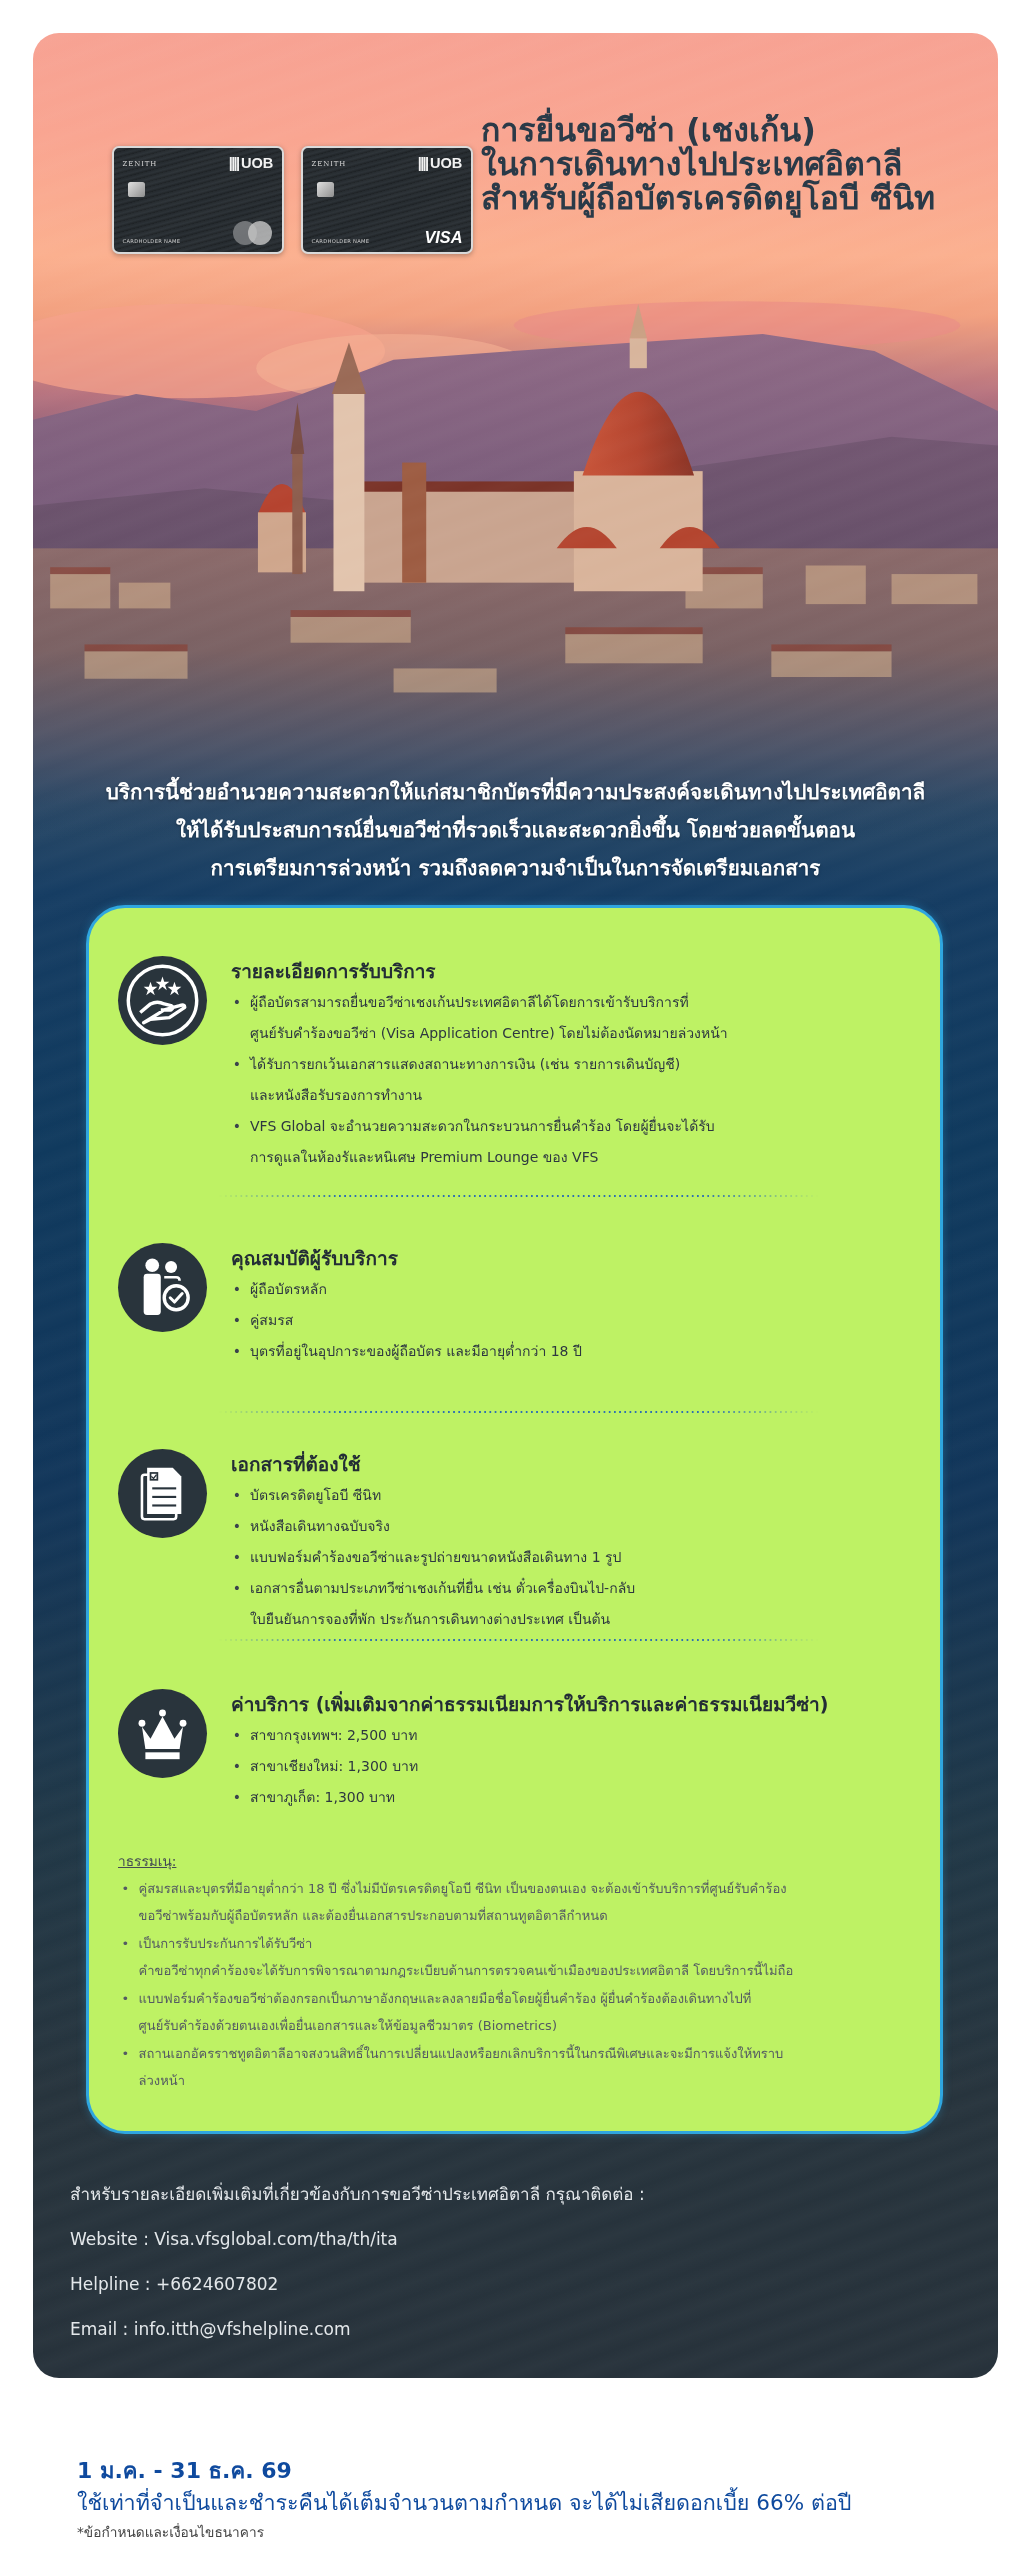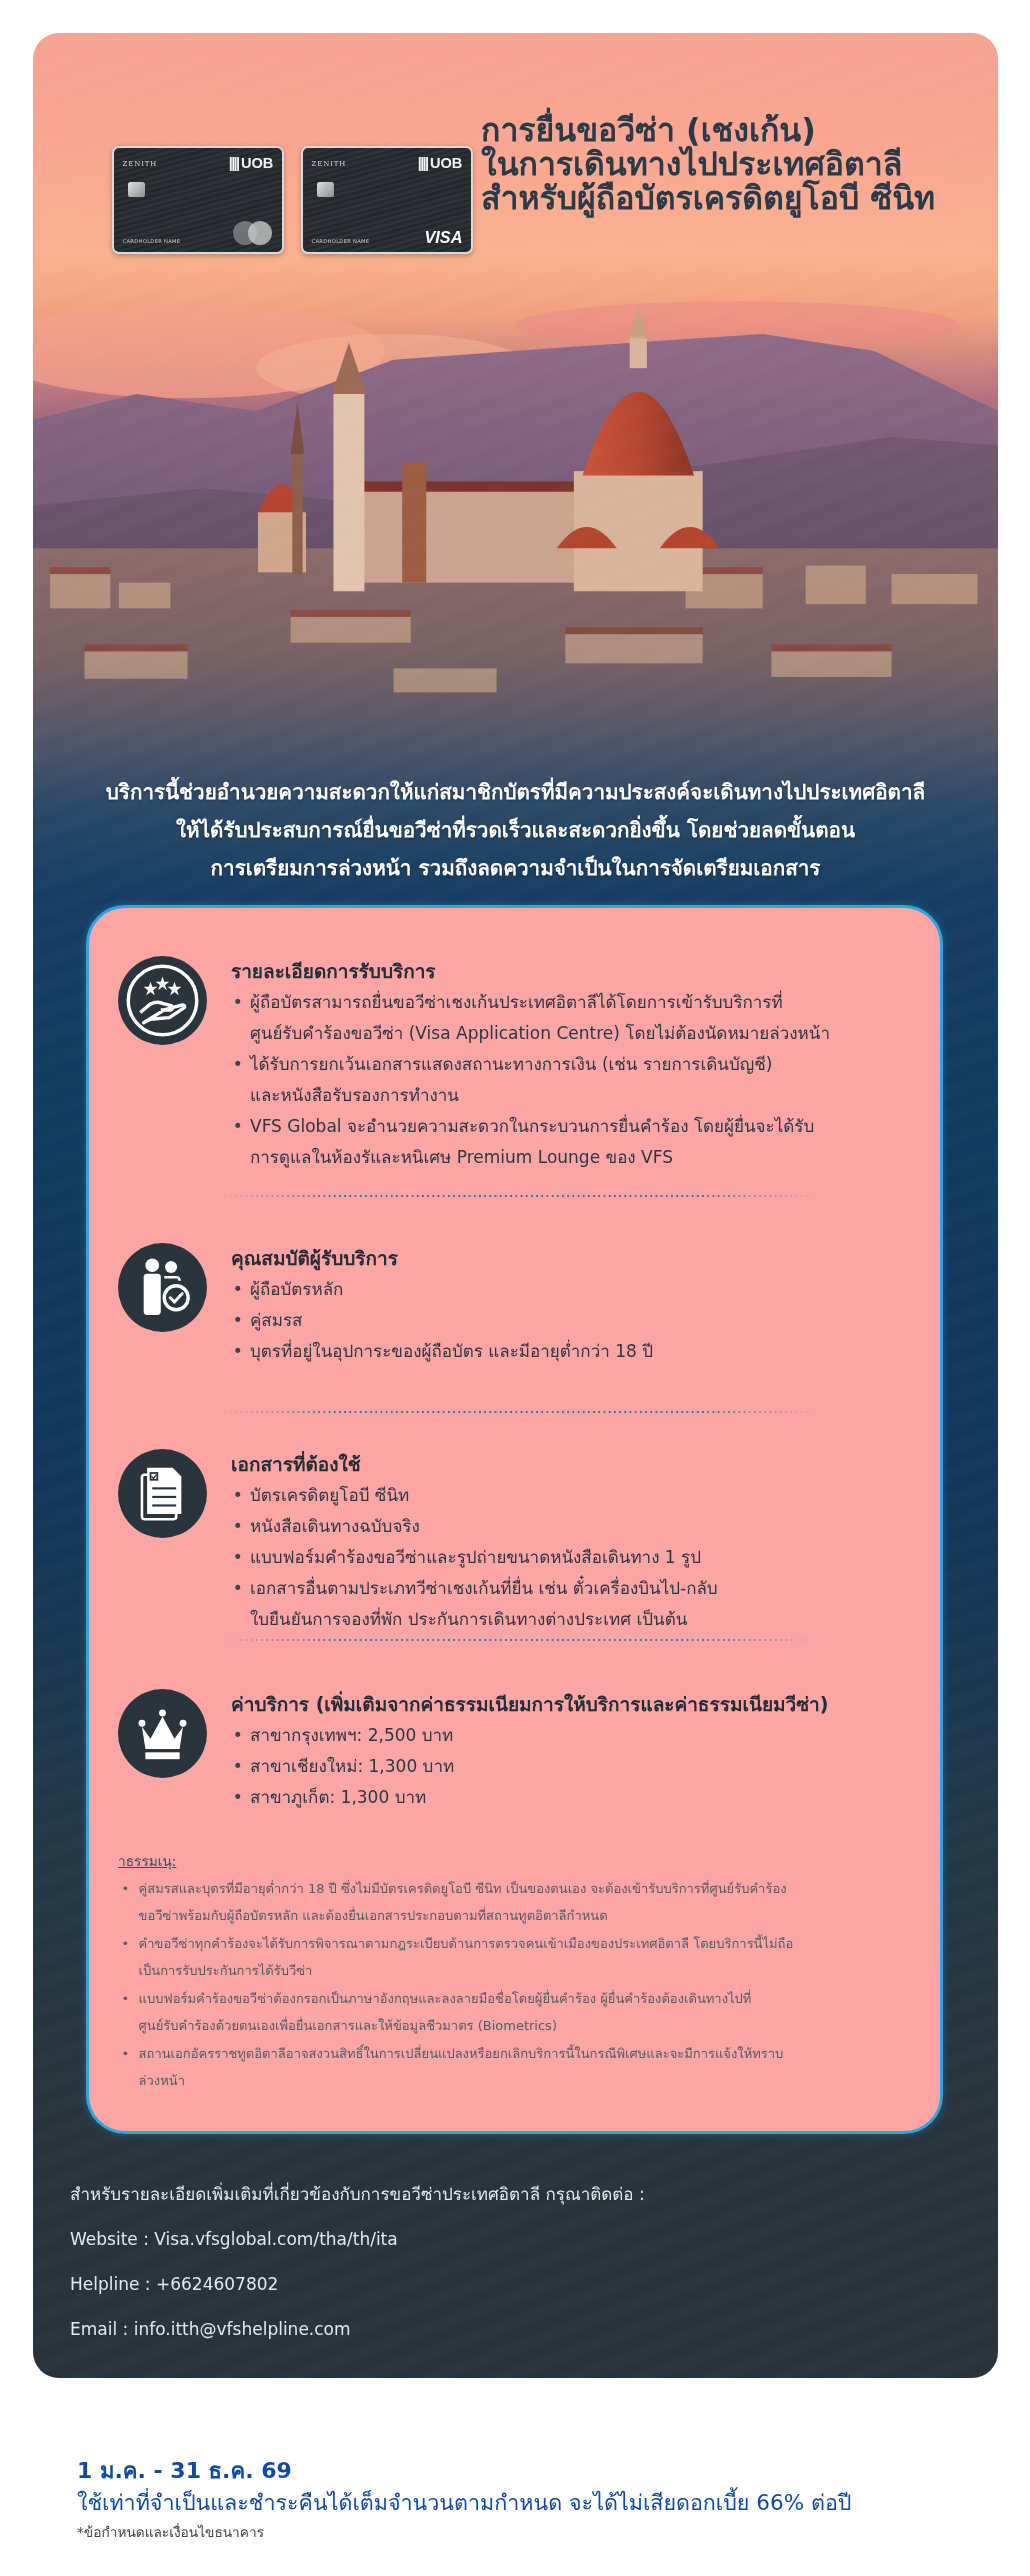--- a/index.html
+++ b/index.html
@@ -50,32 +50,32 @@
 
   .intro {
     position: absolute; left: 33px; top: 773px; width: 965px; text-align: center;
     color: #ffffff; font-size: 20.6px; line-height: 38px; font-weight: bold;
     text-shadow: 0 0.9px 2.6px rgba(0,0,0,0.35);
   }
 
   
   .info-card {
     position: absolute; left: 86px; top: 905px; width: 857px; height: 1229px;
-    background: #fca5a5; border: 3.4px solid #2fa6df; border-radius: 39px;
+    background: #bef264; border: 3.4px solid #2fa6df; border-radius: 39px;
     box-shadow: 0 0 8.6px rgba(47,166,223,0.35);
   }
   .sec { position: absolute; left: 0; width: 100%; }
   .sec .ico {
     position: absolute; left: 29px; width: 89px; height: 89px; border-radius: 50%;
     background: #29343c; display: flex; align-items: center; justify-content: center;
   }
   .sec .body { position: absolute; left: 142px; right: 26px; }
   .sec h3 { font-size: 19px; line-height: 31px; font-weight: bold; color: #232d35; white-space: nowrap; }
   .sec ul { list-style: none; }
-  .sec li { position: relative; padding-left: 19px; font-size: 17px; line-height: 31px; color: #2d3740; }
+  .sec li { position: relative; padding-left: 19px; font-size: 14px; line-height: 31px; color: #2d3740; }
   .sec li::before { content: "•"; position: absolute; left: 1.7px; top: 0; color: #3a444c; }
   .sec li .ln { display: block; white-space: nowrap; }
 
   .divider {
     position: absolute; left: 129px; width: 601px; height: 1.7px;
     background-image: radial-gradient(circle, #2d6fb3 0.8px, transparent 1px);
     background-size: 5.2px 1.7px; background-repeat: repeat-x;
     -webkit-mask-image: linear-gradient(90deg, transparent, #000 20%, #000 80%, transparent);
             mask-image: linear-gradient(90deg, transparent, #000 20%, #000 80%, transparent);
   }
@@ -345,22 +345,22 @@
   </div>
 
   <div class="notes">
     <div class="nh">าธรรมเนุ:</div>
     <ul>
       <li>
         <span class="ln">คู่สมรสและบุตรที่มีอายุต่ำกว่า 18 ปี ซึ่งไม่มีบัตรเครดิตยูโอบี ซีนิท เป็นของตนเอง จะต้องเข้ารับบริการที่ศูนย์รับคำร้อง</span>
         <span class="ln">ขอวีซ่าพร้อมกับผู้ถือบัตรหลัก และต้องยื่นเอกสารประกอบตามที่สถานทูตอิตาลีกำหนด</span>
       </li>
       <li>
+        <span class="ln">เป็นการรับประกันการได้รับวีซ่า</span>
         <span class="ln">คำขอวีซ่าทุกคำร้องจะได้รับการพิจารณาตามกฎระเบียบด้านการตรวจคนเข้าเมืองของประเทศอิตาลี โดยบริการนี้ไม่ถือ</span>
-        <span class="ln">เป็นการรับประกันการได้รับวีซ่า</span>
       </li>
       <li>
         <span class="ln">แบบฟอร์มคำร้องขอวีซ่าต้องกรอกเป็นภาษาอังกฤษและลงลายมือชื่อโดยผู้ยื่นคำร้อง ผู้ยื่นคำร้องต้องเดินทางไปที่</span>
         <span class="ln">ศูนย์รับคำร้องด้วยตนเองเพื่อยื่นเอกสารและให้ข้อมูลชีวมาตร (Biometrics)</span>
       </li>
       <li>
         <span class="ln">สถานเอกอัครราชทูตอิตาลีอาจสงวนสิทธิ์ในการเปลี่ยนแปลงหรือยกเลิกบริการนี้ในกรณีพิเศษและจะมีการแจ้งให้ทราบ</span>
         <span class="ln">ล่วงหน้า</span>
       </li>
     </ul>

